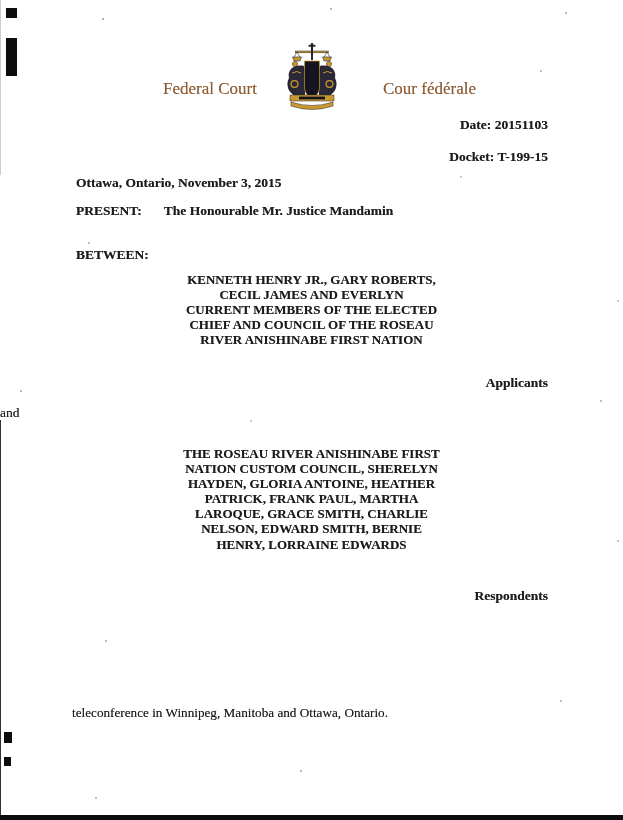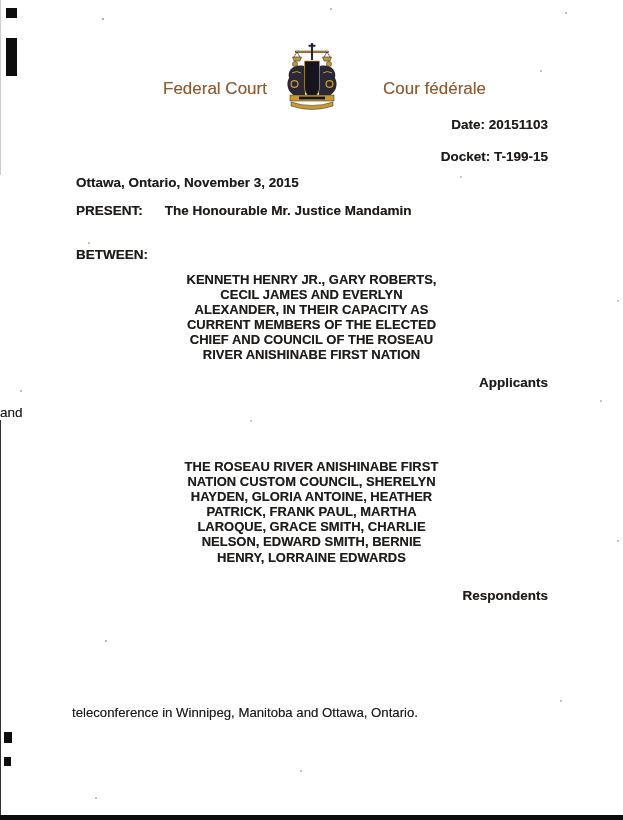--- a/index.html
+++ b/index.html
@@ -1,18 +1,18 @@
 <!DOCTYPE html>
 <html><head>
 <meta charset="utf-8">
 <style>
   html,body{margin:0;padding:0;background:#e8e8e8;}
   .page{
     position:relative;width:623px;height:820px;background:#ffffff;
-    font-family:Liberation Sans, sans-serif;color:#1e1c1a;
+    font-family:Liberation Serif, serif;color:#1e1c1a;
     overflow:hidden;text-shadow:0 0 .4px rgba(30,28,26,.55);
   }
   .abs{position:absolute;white-space:nowrap;}
   .bold{font-weight:bold;}
   .court-title{font-size:17px;color:#8e5c34;text-shadow:0 0 .5px rgba(142,92,52,.6);}
   .meta-line{right:75px;font-size:13.5px;font-weight:bold;text-align:right;}
   .body-line{left:76px;font-size:13.5px;font-weight:bold;}
   .party-block{left:0;width:623px;text-align:center;font-size:13px;font-weight:bold;line-height:15.1px;}
   .role-label{right:75px;font-size:13.5px;font-weight:bold;}
   .center-line{left:0;width:623px;text-align:left;font-size:13.5px;}
@@ -89,30 +89,29 @@
 
   <div class="abs body-line" style="top:175px;">Ottawa, Ontario, November 3, 2015</div>
   <div class="abs body-line" style="top:203px;">
     <span>PRESENT:</span><span class="present-gap"></span><span>The Honourable Mr. Justice Mandamin</span>
   </div>
   <div class="abs body-line" style="top:247px;">BETWEEN:</div>
 
   <div class="abs party-block" style="top:272px;">
     <div>KENNETH HENRY JR., GARY ROBERTS,</div>
     <div>CECIL JAMES AND EVERLYN</div>
-    <div>ALEXANDER, IN THEIR CAPACITY AS</div>
     <div>CURRENT MEMBERS OF THE ELECTED</div>
     <div>CHIEF AND COUNCIL OF THE ROSEAU</div>
     <div>RIVER ANISHINABE FIRST NATION</div>
   </div>
   <div class="abs role-label" style="top:375px;">Applicants</div>
 
   <div class="abs center-line" style="top:405px;">and</div>
 
-  <div class="abs party-block" style="top:459px;">
+  <div class="abs party-block" style="top:446px;">
     <div>THE ROSEAU RIVER ANISHINABE FIRST</div>
     <div>NATION CUSTOM COUNCIL, SHERELYN</div>
     <div>HAYDEN, GLORIA ANTOINE, HEATHER</div>
     <div>PATRICK, FRANK PAUL, MARTHA</div>
     <div>LAROQUE, GRACE SMITH, CHARLIE</div>
     <div>NELSON, EDWARD SMITH, BERNIE</div>
     <div>HENRY, LORRAINE EDWARDS</div>
   </div>
   <div class="abs role-label" style="top:588px;">Respondents</div>
 

